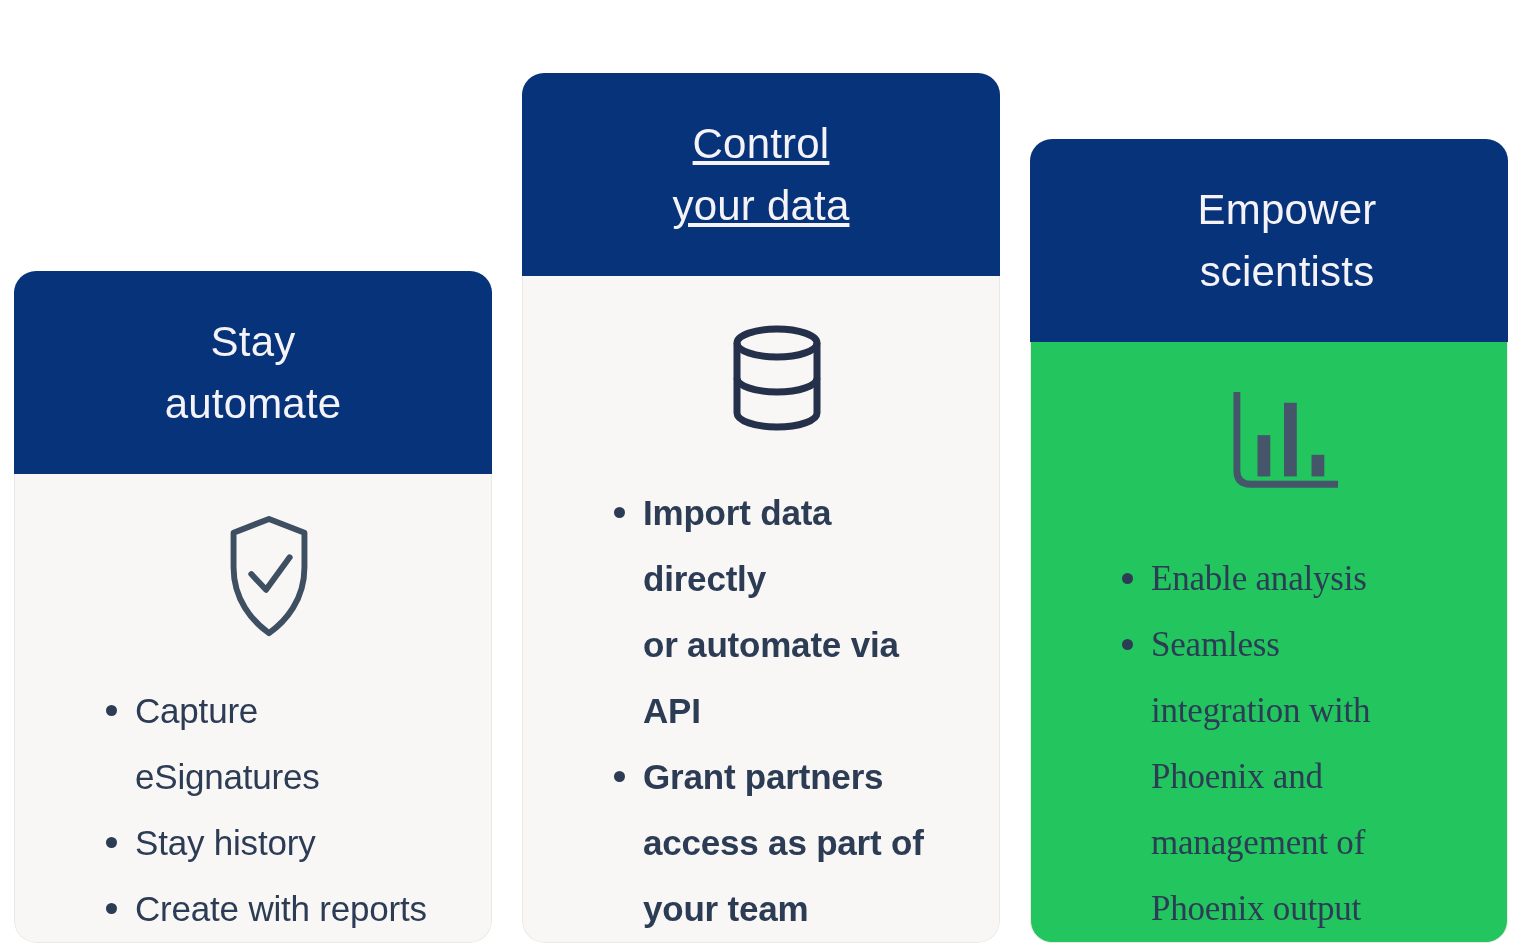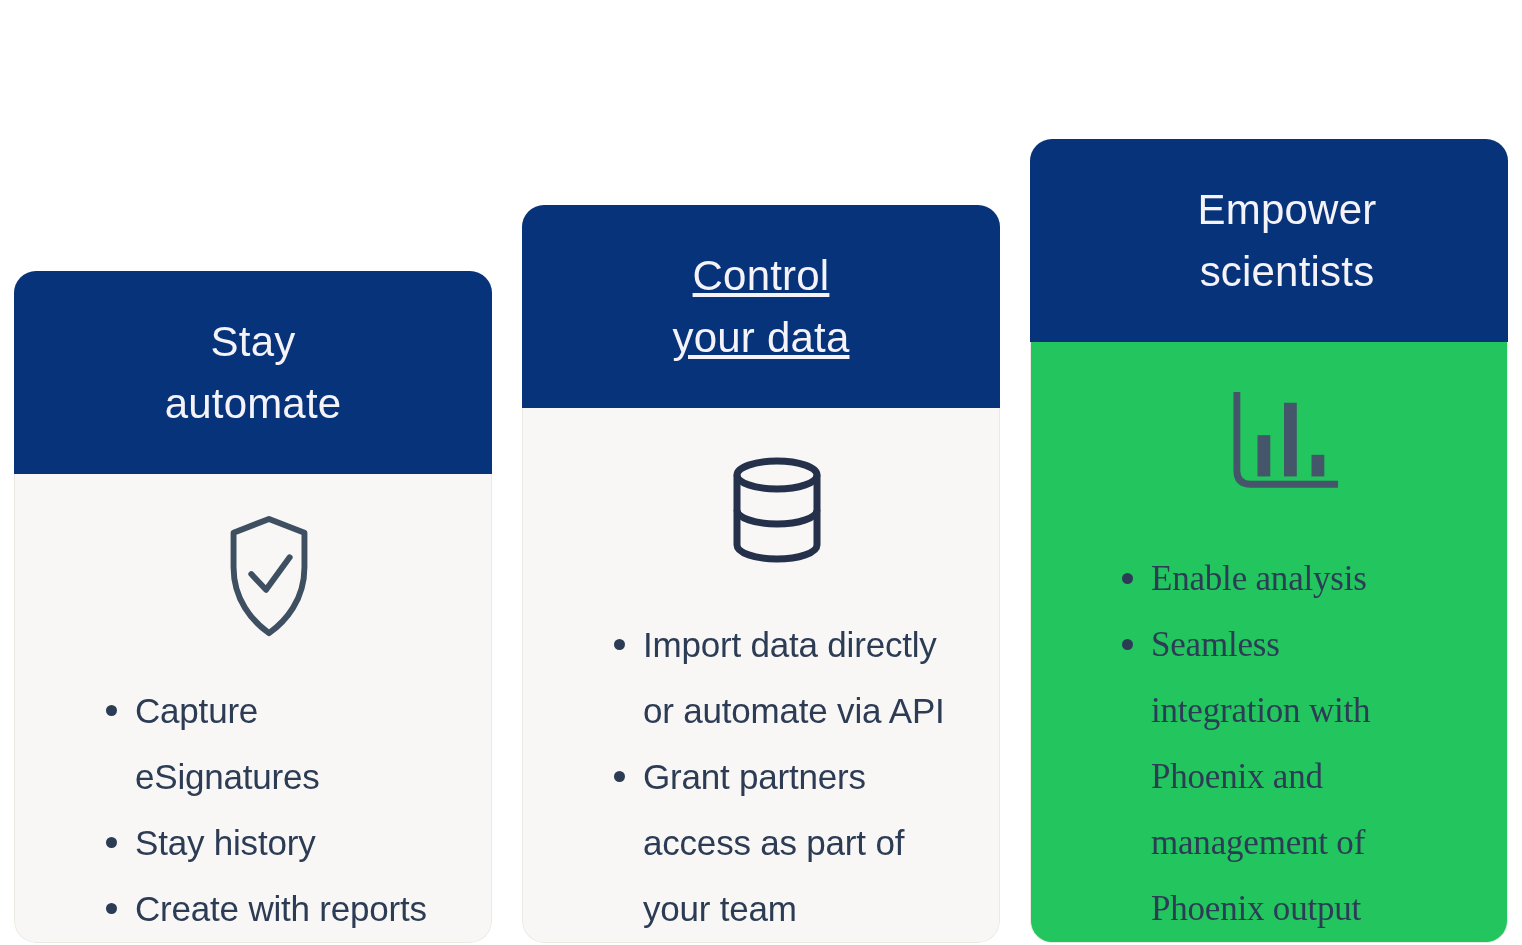--- a/index.html
+++ b/index.html
@@ -106,21 +106,21 @@
     </div>
   </div>
 
   <div class="card">
     <div class="card-header" style="background-color: rgb(7, 51, 122);">
       <div class="card-title" style="color: rgb(245, 243, 248); text-decoration: underline;">
         <span class="line">Control</span>
         <span class="line">your data</span>
       </div>
     </div>
-    <div class="card-body" style="border-color: rgb(236, 233, 228); background-color: rgb(248, 247, 245);">
+    <div class="card-body" style="border-color: rgb(236, 233, 228); background-color: rgb(248, 247, 245); font-weight: bold;">
       <div class="icon-wrap" style="color: rgb(37, 49, 74);">
         <svg width="108" height="116" viewBox="0 0 104 116" fill="none">
           <ellipse cx="52" cy="22" rx="40" ry="14" stroke="currentColor" stroke-width="7"></ellipse>
           <path d="M12 22 V92 A40 14 0 0 0 92 92 V22" stroke="currentColor" stroke-width="7"></path>
           <path d="M12 57 A40 14 0 0 0 92 57" stroke="currentColor" stroke-width="7"></path>
         </svg>
       </div>
       <ul class="bullets" style="color: rgb(45, 60, 85);">
         <li>Import data directly
 or automate via API</li>

